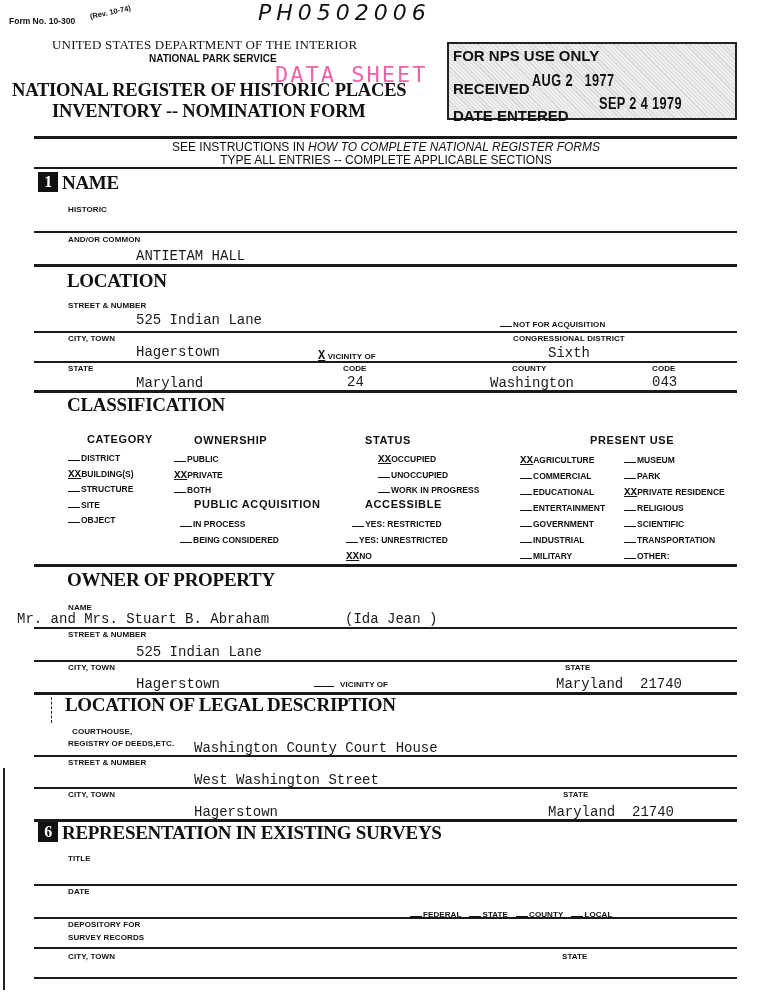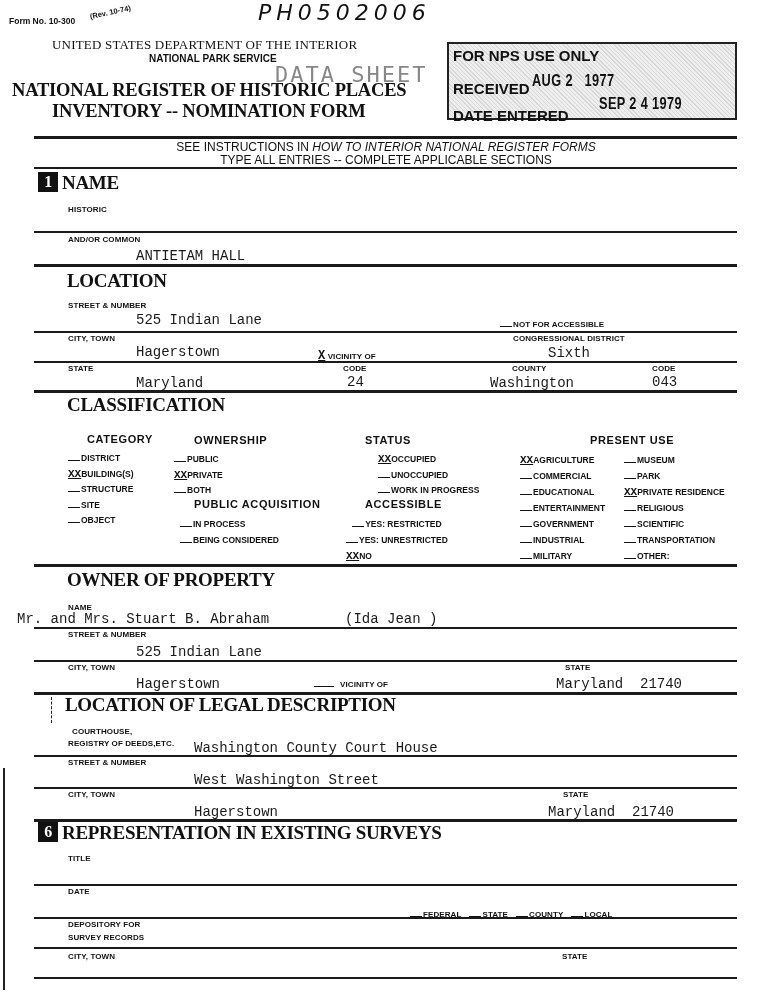--- a/index.html
+++ b/index.html
@@ -25,49 +25,49 @@
   .leftbar { position:absolute; left:3px; top:768px; width:2px; height:222px; background:#222; }
 </style>
 </head>
 <body>
 
 <div class="abs sans" style="left:9px;top:16px;font-size:8.5px;font-weight:bold;">Form No. 10-300</div>
 <div class="abs sans" style="left:90px;top:12px;font-size:7.5px;font-weight:bold;transform:rotate(-12deg);transform-origin:left;">(Rev. 10-74)</div>
 <div class="abs handwrite" style="left:258px;top:0px;">PH0502006</div>
 <div class="abs serif" style="left:52px;top:37px;font-size:13px;letter-spacing:0.2px;">UNITED STATES DEPARTMENT OF THE INTERIOR</div>
 <div class="abs sans" style="left:149px;top:53px;font-size:10px;font-weight:bold;">NATIONAL PARK SERVICE</div>
-<div class="abs" style="left:275px;top:62px;font-family:'DejaVu Sans Mono',monospace;font-size:22px;color:#737373;letter-spacing:2px;opacity:0.85;">DATA SHEET</div>
+<div class="abs" style="left:275px;top:62px;font-family:'DejaVu Sans Mono',monospace;font-size:22px;color:#ec4899;letter-spacing:2px;opacity:0.85;">DATA SHEET</div>
 <div class="abs serif" style="left:12px;top:80px;font-size:18.5px;font-weight:bold;letter-spacing:-0.2px;">NATIONAL REGISTER OF HISTORIC PLACES</div>
 <div class="abs serif" style="left:52px;top:101px;font-size:18.5px;font-weight:bold;letter-spacing:-0.2px;">INVENTORY -- NOMINATION FORM</div>
 
 <div class="nps">
   <div class="lbl2" style="left:4px;top:3px;">FOR NPS USE ONLY</div>
   <div class="lbl2" style="left:4px;top:36px;">RECEIVED</div>
   <div class="stamp" style="left:83px;top:27px;white-space:pre;">AUG 2   1977</div>
   <div class="lbl2" style="left:4px;top:63px;">DATE ENTERED</div>
   <div class="stamp" style="left:150px;top:50px;white-space:pre;">SEP 2 4 1979</div>
 </div>
 
 <div class="hline thick" style="top:136px;"></div>
-<div class="abs sans" style="left:0;width:772px;text-align:center;top:140px;font-size:12px;"><span>SEE INSTRUCTIONS IN </span><i>HOW TO INTERIOR NATIONAL REGISTER FORMS</i></div>
+<div class="abs sans" style="left:0;width:772px;text-align:center;top:140px;font-size:12px;"><span>SEE INSTRUCTIONS IN </span><i>HOW TO COMPLETE NATIONAL REGISTER FORMS</i></div>
 <div class="abs sans" style="left:0;width:772px;text-align:center;top:153px;font-size:12px;">TYPE ALL ENTRIES -- COMPLETE APPLICABLE SECTIONS</div>
 <div class="hline" style="top:167px;"></div>
 
 <div class="abs sect" style="left:38px;top:172px;"><span class="badge">1</span><span>NAME</span></div>
 <div class="abs lbl" style="left:68px;top:205px;">HISTORIC</div>
 <div class="abs typed" style="left:136px;top:215px;"></div>
 <div class="hline" style="top:231px;"></div>
 <div class="abs lbl" style="left:68px;top:235px;">AND/OR COMMON</div>
 <div class="abs typed" style="left:136px;top:248px;">ANTIETAM HALL</div>
 <div class="hline thick" style="top:264px;"></div>
 
 <div class="abs sect" style="left:67px;top:270px;">LOCATION</div>
 <div class="abs lbl" style="left:68px;top:301px;">STREET &amp; NUMBER</div>
 <div class="abs typed" style="left:136px;top:312px;">525 Indian Lane</div>
-<div class="abs lbl" style="left:500px;top:320px;"><span class="blank"></span><span>NOT FOR ACCESSIBLE</span></div>
+<div class="abs lbl" style="left:500px;top:320px;"><span class="blank"></span><span>NOT FOR ACQUISITION</span></div>
 <div class="hline" style="top:331px;"></div>
 <div class="abs lbl" style="left:68px;top:334px;">CITY, TOWN</div>
 <div class="abs lbl" style="left:513px;top:334px;">CONGRESSIONAL DISTRICT</div>
 <div class="abs typed" style="left:136px;top:344px;">Hagerstown</div>
 <div class="abs lbl" style="left:318px;top:349px;"><span class="xx" style="font-size:12px;">X</span> <span>VICINITY OF</span></div>
 <div class="abs typed" style="left:548px;top:345px;">Sixth</div>
 <div class="hline" style="top:361px;"></div>
 <div class="abs lbl" style="left:68px;top:364px;">STATE</div>
 <div class="abs lbl" style="left:343px;top:364px;">CODE</div>
 <div class="abs lbl" style="left:512px;top:364px;">COUNTY</div>

